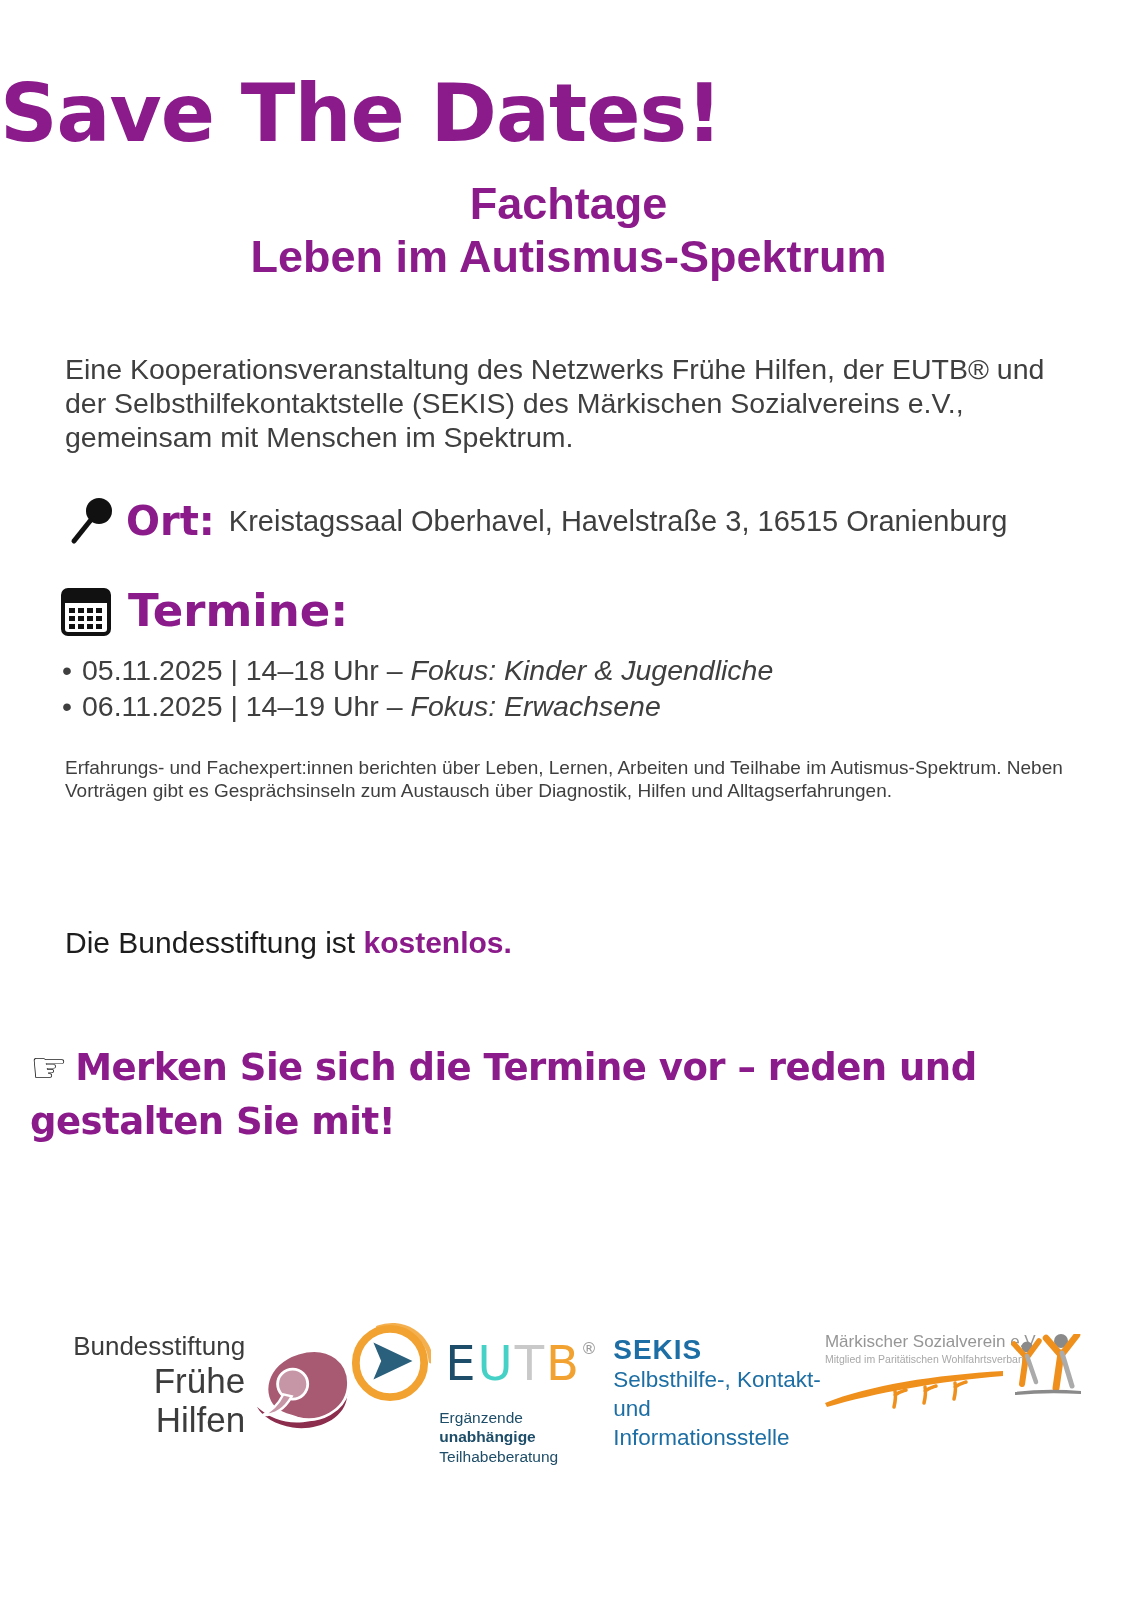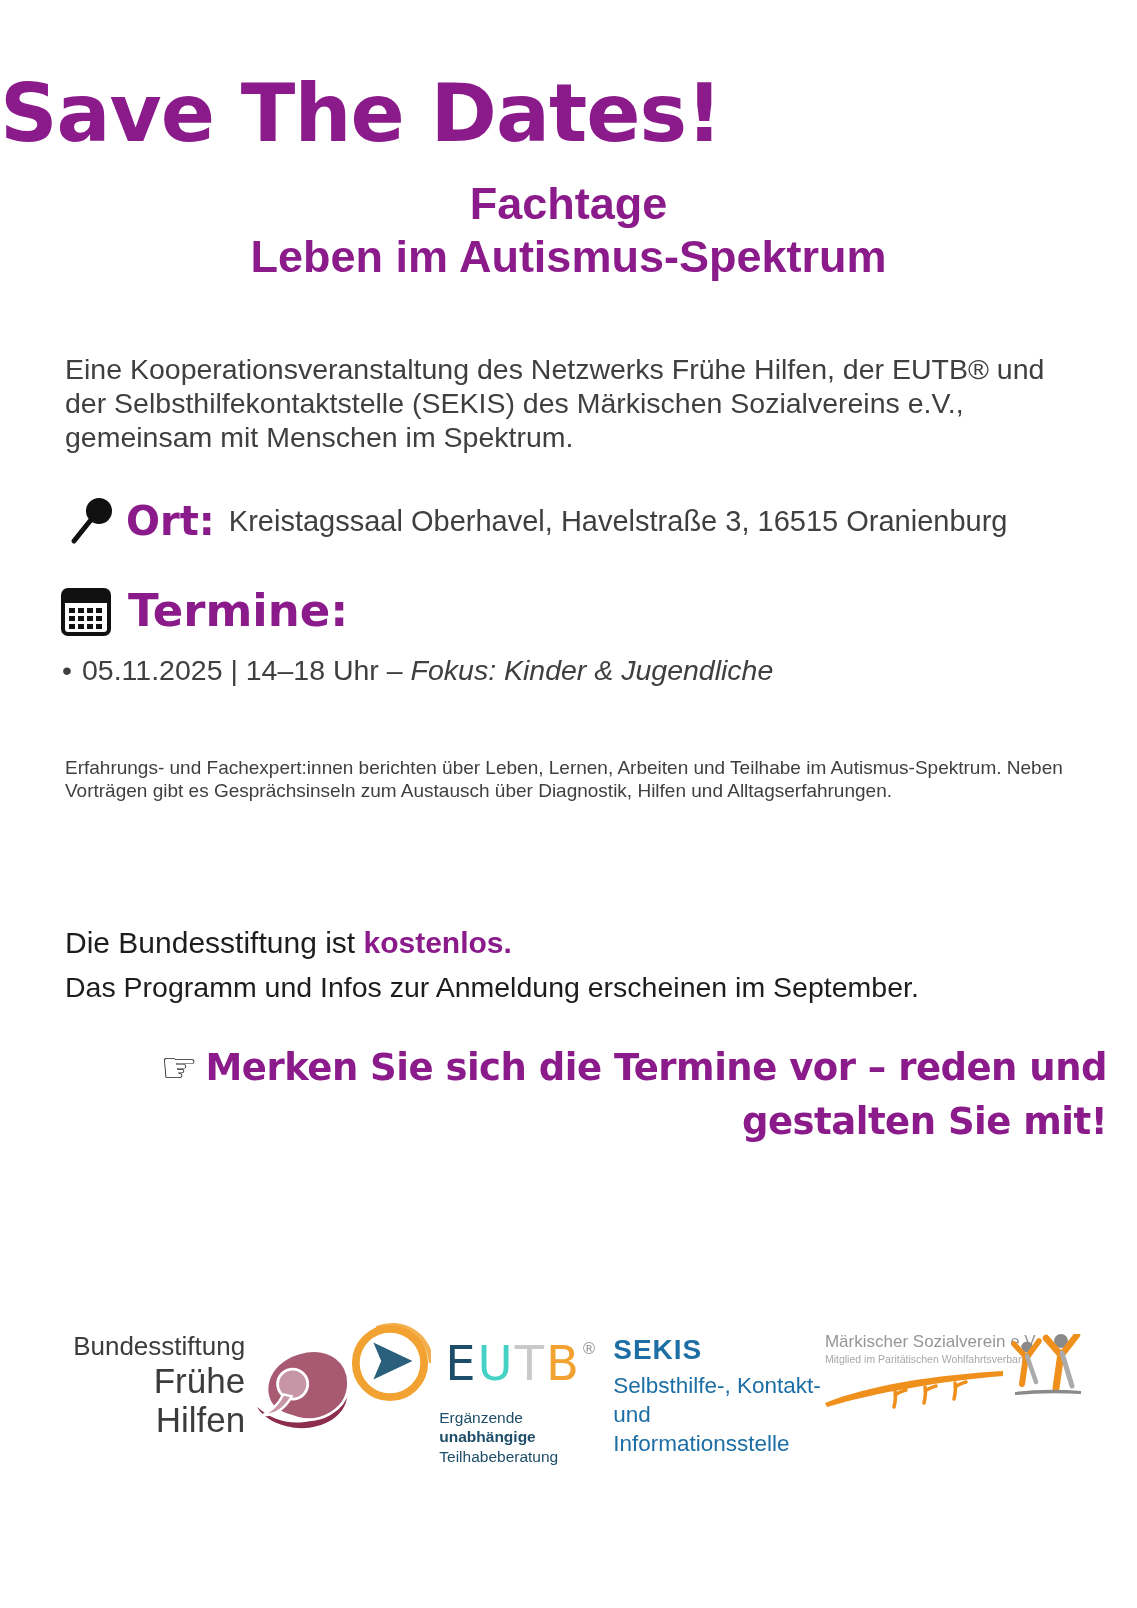--- a/index.html
+++ b/index.html
@@ -65,21 +65,21 @@
     font-size:30px;color:#1d1d1d;
   }
   .free-highlight{color:#8B1B8B;font-weight:bold;}
   .program-line{
     position:absolute;top:971px;left:65px;width:1010px;
     font-size:28.5px;color:#1d1d1d;
   }
   
   .cta{
     position:absolute;top:1040px;left:30px;width:1077px;
-    text-align:right;
+    text-align:left;
     font-family:"DejaVu Sans", sans-serif;
     font-weight:bold;
     font-size:37px;line-height:1.35;
     letter-spacing:-0.5px;
     color:#8B1B8B;
   }
   .cta .hand{color:#222;font-weight:normal;font-size:42px;vertical-align:-2px;margin-right:8px;}
   
   .logos{
     position:absolute;top:1322px;left:62px;width:1015px;
@@ -93,21 +93,21 @@
   .eutb-top{display:flex;align-items:center;gap:14px;}
   .eutb-letters{font-family:"DejaVu Sans", sans-serif;font-size:48px;line-height:1;letter-spacing:2px;}
   .eutb-e{color:#1D4D68;}
   .eutb-u{color:#45D1C5;}
   .eutb-t{color:#C9C9C9;}
   .eutb-b{color:#F2A230;}
   .eutb-reg{font-size:16px;color:#9a9a9a;vertical-align:26px;}
   .eutb-tagline{margin-left:90px;margin-top:4px;color:#1D4D68;font-size:15.5px;line-height:1.25;}
   .eutb-tagline b{font-weight:bold;}
   .logo-sekis{margin-top:12px;color:#1C6EA4;}
-  .sekis-name{font-weight:bold;font-size:28px;letter-spacing:1px;margin-bottom:6px;}
+  .sekis-name{font-weight:bold;font-size:28px;letter-spacing:1px;margin-bottom:0;}
   .sekis-line{font-size:22.5px;line-height:1.28;}
   .logo-msv{position:relative;margin-top:10px;width:262px;}
   .msv-name{font-size:17px;color:#969696;line-height:1.2;}
   .msv-sub{font-size:10.5px;color:#a8a8a8;margin-top:1px;}
   .msv-figures{position:absolute;right:-6px;top:2px;}
 </style>
 </head>
 <body>
 
 <div class="page">
@@ -148,28 +148,30 @@
           <rect x="36" y="39" width="6" height="5"></rect>
       </g>
     </svg>
     <span class="termine-label">Termine:</span>
   </div>
 
   <div class="bullets">
     <div>
       <span class="bullet">•</span><span>05.11.2025 | 14–18 Uhr – </span><span class="focus">Fokus: Kinder &amp; Jugendliche</span>
     </div>
+    <div>
+      <span class="bullet">•</span><span>06.11.2025 | 14–19 Uhr – </span><span class="focus">Fokus: Erwachsene</span>
+    </div>
   </div>
 
   <div class="para2">Erfahrungs- und Fachexpert:innen berichten über Leben, Lernen, Arbeiten und Teilhabe im Autismus-Spektrum. Neben Vorträgen gibt es Gesprächsinseln zum Austausch über Diagnostik, Hilfen und Alltagserfahrungen.</div>
 
   <div class="free-line">
     <span>Die Bundesstiftung ist </span><span class="free-highlight">kostenlos</span><span class="free-highlight">.</span>
   </div>
-  <div class="program-line">Das Programm und Infos zur Anmeldung erscheinen im September.</div>
 
   <div class="cta">
     <div>
       <span class="hand">☞</span><span>Merken Sie sich die Termine vor – reden und</span>
     </div>
     <div>gestalten Sie mit!</div>
   </div>
 
   <div class="logos">
 

